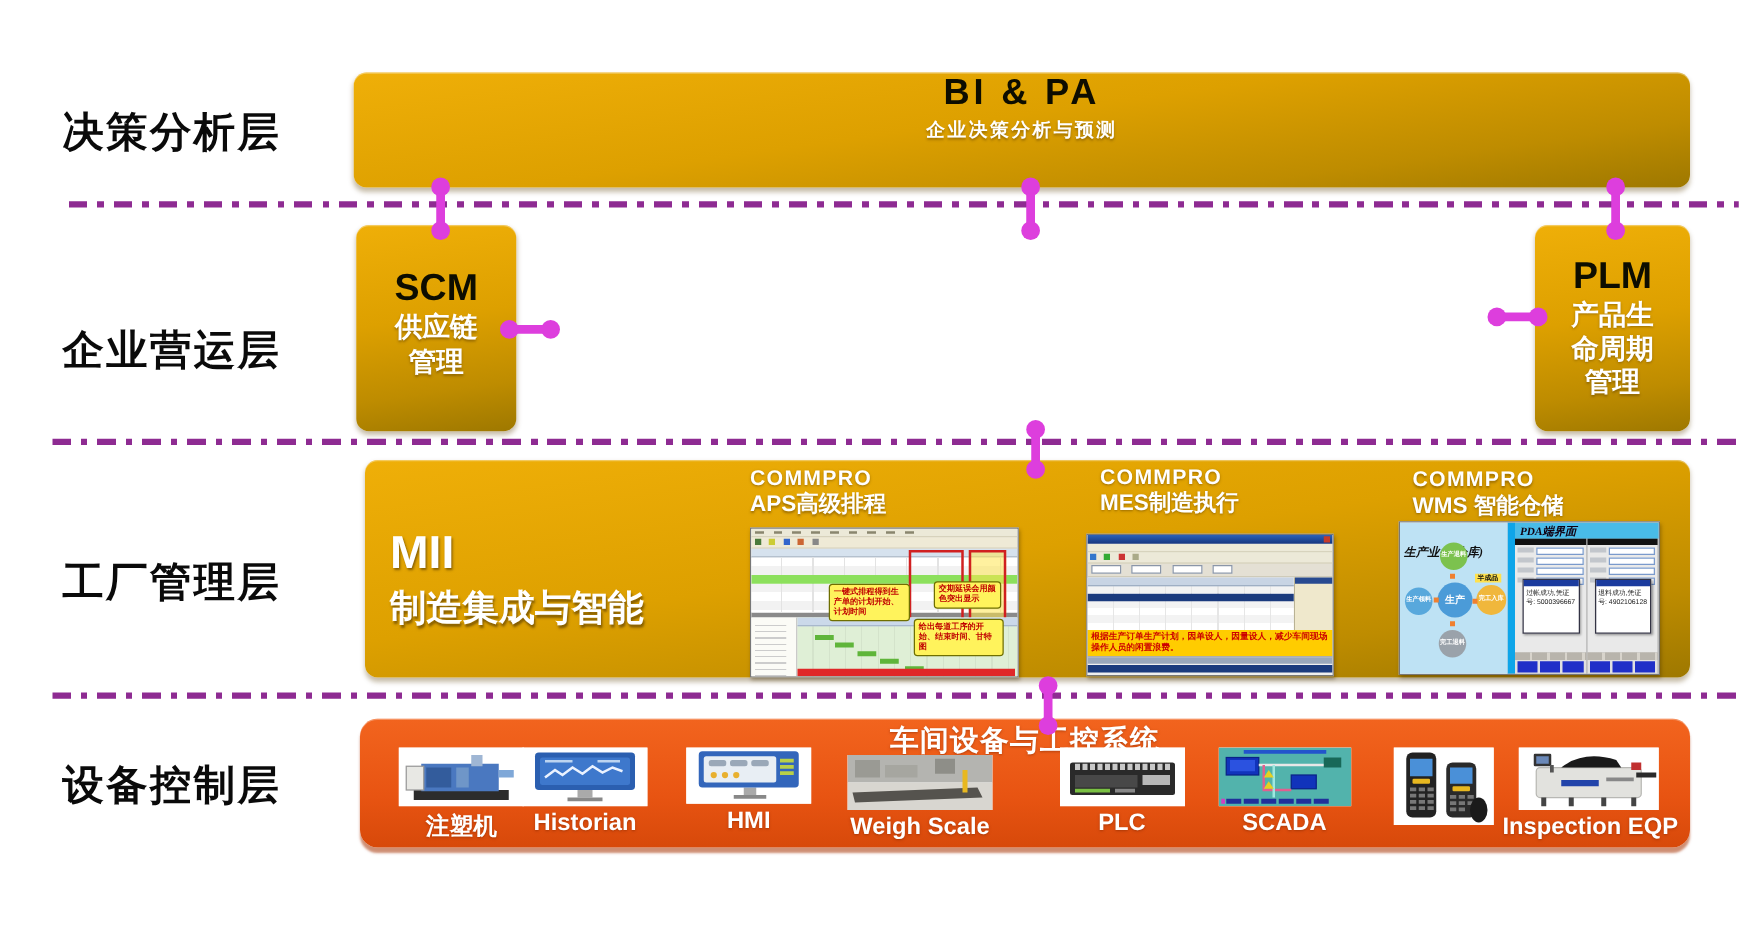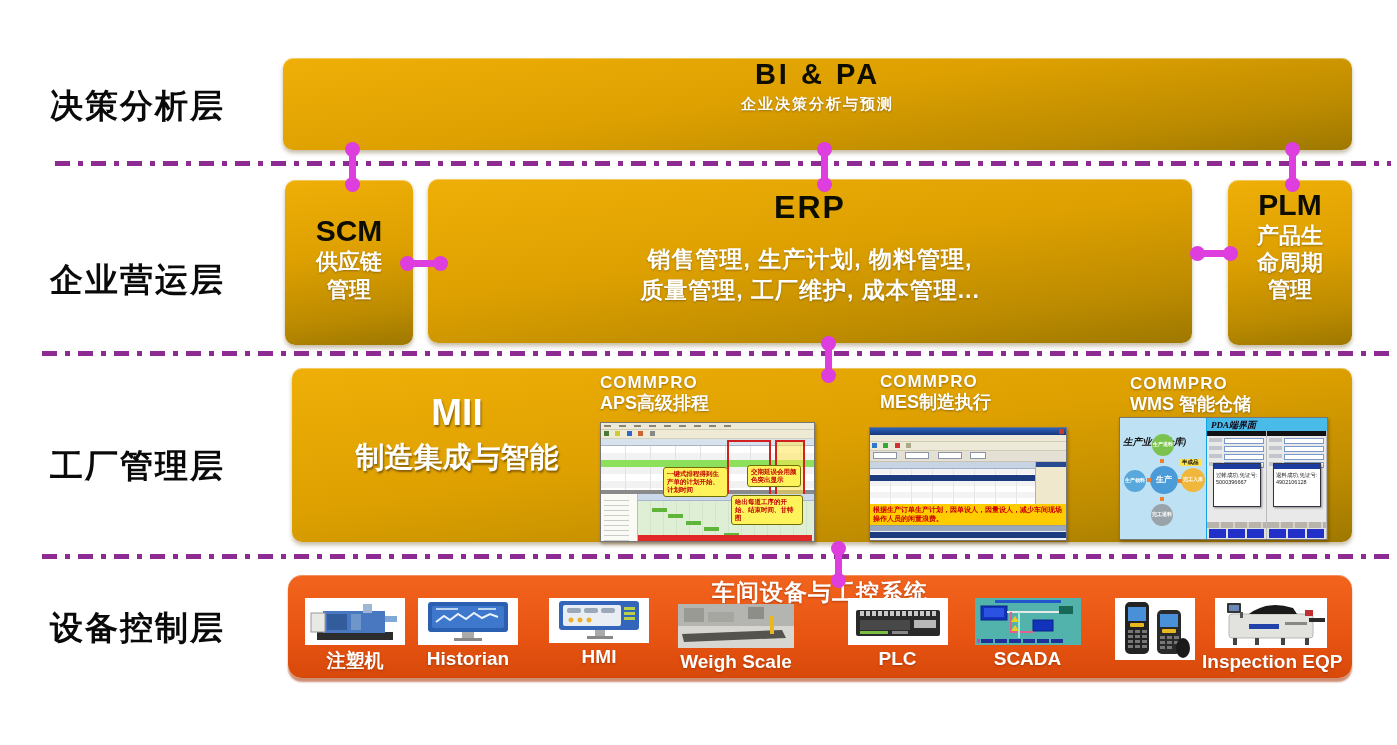--- a/index.html
+++ b/index.html
@@ -34,25 +34,25 @@
   #box-scm{left:285px;top:180px;width:128px;height:165px;text-align:center;}
   #box-scm .t{font-size:30px;padding-top:34px;}
   #box-scm .l{font-size:22px;line-height:28px;}
 
   #box-erp{left:428px;top:179px;width:764px;height:164px;text-align:center;}
   #box-erp .t{font-size:32px;padding-top:10px;letter-spacing:2px;}
   #box-erp .l{font-size:23px;line-height:31px;letter-spacing:1px;}
   #box-erp .body{margin-top:18px;}
 
   #box-plm{left:1228px;top:180px;width:124px;height:165px;text-align:center;}
-  #box-plm .t{font-size:30px;padding-top:8px;}
+  #box-plm .t{font-size:30px;padding-top:24px;}
   #box-plm .l{font-size:22px;line-height:27px;}
 
   #box-mii{left:292px;top:368px;width:1060px;height:174px;}
-  .mii-title{position:absolute;left:20px;top:24px;width:290px;text-align:center;}
+  .mii-title{position:absolute;left:20px;top:53px;width:290px;text-align:left;}
   .mii-title .t{font-size:37px;font-weight:800;color:#fff;text-shadow:1px 2px 2px rgba(70,45,0,.6);}
   .mii-title .s{font-size:29px;font-weight:800;color:#fff;text-shadow:1px 2px 2px rgba(70,45,0,.6);margin-top:4px;}
   .mod-head{position:absolute;color:#fff;font-weight:800;text-shadow:0 1px 2px rgba(80,50,0,.5);line-height:21px;}
   .mod-head .h1{font-size:17px;letter-spacing:1px;}
   .mod-head .h2{font-size:18px;}
   #head-aps{left:308px;top:4px;} #head-mes{left:588px;top:3px;} #head-wms{left:838px;top:5px;}
 
   
   .shot{position:absolute;background:#fff;border:1px solid #777;box-shadow:1px 2px 3px rgba(60,40,0,.4);overflow:hidden;}
   
@@ -112,21 +112,21 @@
     font-size:9.5px;color:#111;padding:18px 0 0 3px;}
   .c{position:absolute;border-radius:50%;color:#fff;font-weight:bold;display:flex;align-items:center;
     justify-content:center;text-align:center;font-size:5px;line-height:1.15;}
   .c-top{left:32px;top:16px;width:22px;height:22px;background:#7CC24E;}
   .c-left{left:4px;top:52px;width:22px;height:22px;background:#58A8DC;}
   .c-center{left:30px;top:48px;width:28px;height:28px;background:#4B9BD8;font-size:8px;}
   .c-right{left:61px;top:50px;width:24px;height:24px;background:#F0B73C;}
   .c-bottom{left:31px;top:86px;width:22px;height:22px;background:#9AA2AA;}
   .w-tag{position:absolute;left:60px;top:41px;background:#FFE14D;color:#111;font-size:5.5px;font-weight:bold;padding:0 2px;}
   .sq{position:absolute;width:4px;height:4px;background:#F08030;}
-  .w-right{flex:1;background:#a3a3a3;border-left:1px solid #0ea5e9;display:flex;flex-direction:column;}
+  .w-right{flex:1;background:#a3a3a3;border-left:6px solid #0ea5e9;display:flex;flex-direction:column;}
   .w-head{height:12px;background:#49BBE8;font-family:"Liberation Serif","DejaVu Serif",serif;
     font-style:italic;font-weight:bold;font-size:9px;color:#101;padding:1px 0 0 4px;}
   .w-body{flex:1;display:flex;}
   .pda{flex:1;position:relative;display:flex;flex-direction:column;border-right:1px solid #bbb;}
   .p-bar{height:5px;background:#111;}
   .p-form{flex:1;background:#E9E9E9;padding:2px;display:flex;flex-direction:column;gap:2px;}
   .f{display:flex;gap:2px;}
   .f .lab{width:13px;height:4px;background:#C2C6CC;}
   .f .box{flex:1;height:4px;background:#fff;border:1px solid #7A9ACC;}
   .pop{position:absolute;left:6px;right:5px;top:32px;height:42px;background:#fff;border:1px solid #334;
@@ -139,21 +139,21 @@
 
   
   #box-devices{position:absolute;left:288px;top:575px;width:1064px;height:103px;border-radius:14px;
     background:linear-gradient(180deg,#F2641E 0%,#E85412 60%,#D7490A 100%);
     box-shadow:0 4px 2px rgba(165,50,0,.55), inset 0 1px 0 rgba(255,255,255,.3);}
   #dev-title{position:absolute;left:0;right:0;top:2px;text-align:center;font-size:23px;font-weight:800;
     color:#fff;text-shadow:0 1px 2px rgba(120,35,0,.5);letter-spacing:1px;}
   .dev{position:absolute;top:23px;text-align:center;}
   .dev svg{display:block;margin:0 auto;background:#fff;}
   .dev-label{font-size:19px;font-weight:800;color:#fff;margin-top:3px;text-shadow:0 1px 2px rgba(120,35,0,.5);white-space:nowrap;}
-  #dev1{left:17px;width:100px;} #dev2{left:130px;width:100px;} #dev3{left:260px;width:102px;}
+  #dev1{left:31px;width:100px;} #dev2{left:130px;width:100px;} #dev3{left:260px;width:102px;}
   #dev4{left:384px;width:128px;top:29px;} #dev5{left:557px;width:105px;} #dev6{left:682px;width:115px;}
   #dev7{left:825px;width:83px;} #dev8{left:914px;width:138px;}
 
   
   .cv,.ch{position:absolute;z-index:10;}
   .cv{width:16px;} .ch{height:16px;}
   .cv .line{position:absolute;left:4.5px;width:7px;top:7px;bottom:7px;background:#DD3EDD;}
   .ch .line{position:absolute;top:4.5px;height:7px;left:7px;right:7px;background:#DD3EDD;}
   .dot{position:absolute;width:15px;height:15px;border-radius:50%;background:#DD3EDD;}
   .cv .dot{left:0.5px;} .cv .dot.t{top:0;} .cv .dot.b{bottom:0;}
@@ -181,27 +181,20 @@
     <div class="t black-title">BI &amp; PA</div>
     <div class="s white-text">企业决策分析与预测</div>
   </div>
 
   <div class="gold" id="box-scm">
     <div class="t black-title">SCM</div>
     <div class="l white-text">供应链</div>
     <div class="l white-text">管理</div>
   </div>
 
-  <div class="gold" id="box-erp">
-    <div class="t black-title">ERP</div>
-    <div class="body">
-      <div class="l white-text">销售管理, 生产计划, 物料管理,</div>
-      <div class="l white-text">质量管理, 工厂维护, 成本管理...</div>
-    </div>
-  </div>
 
   <div class="gold" id="box-plm">
     <div class="t black-title">PLM</div>
     <div class="l white-text">产品生</div>
     <div class="l white-text">命周期</div>
     <div class="l white-text">管理</div>
   </div>
 
   <div class="gold" id="box-mii">
     <div class="mii-title">

